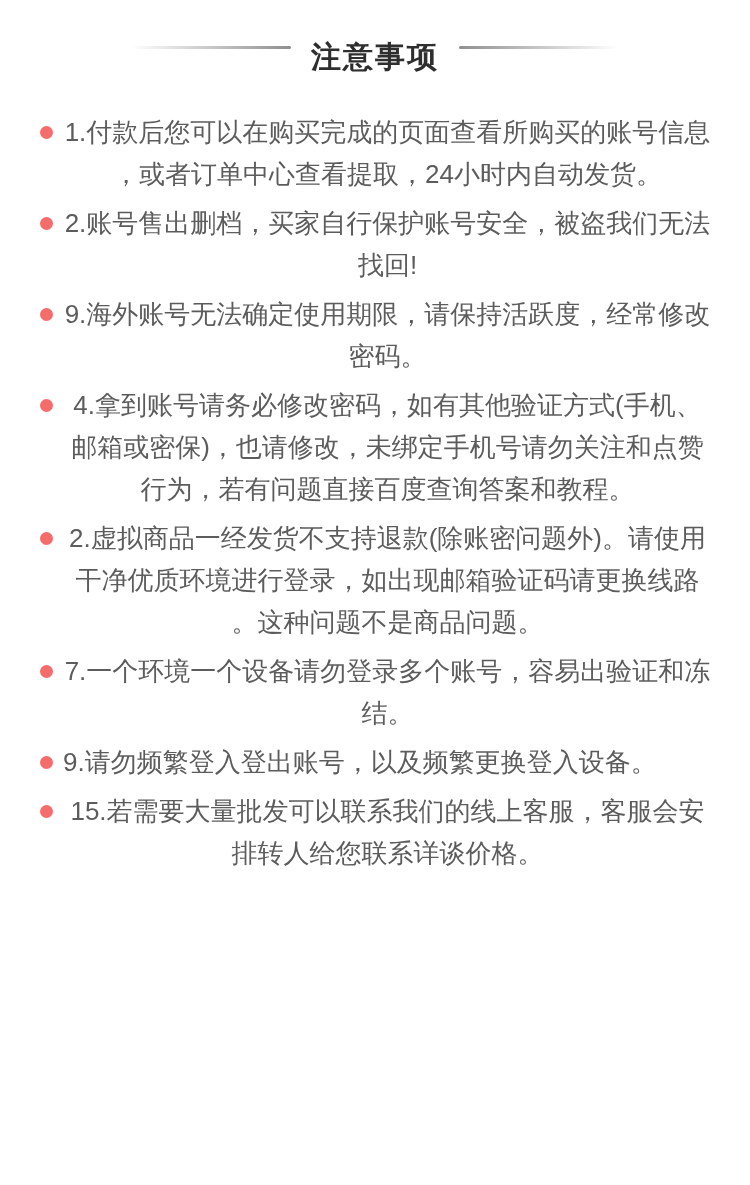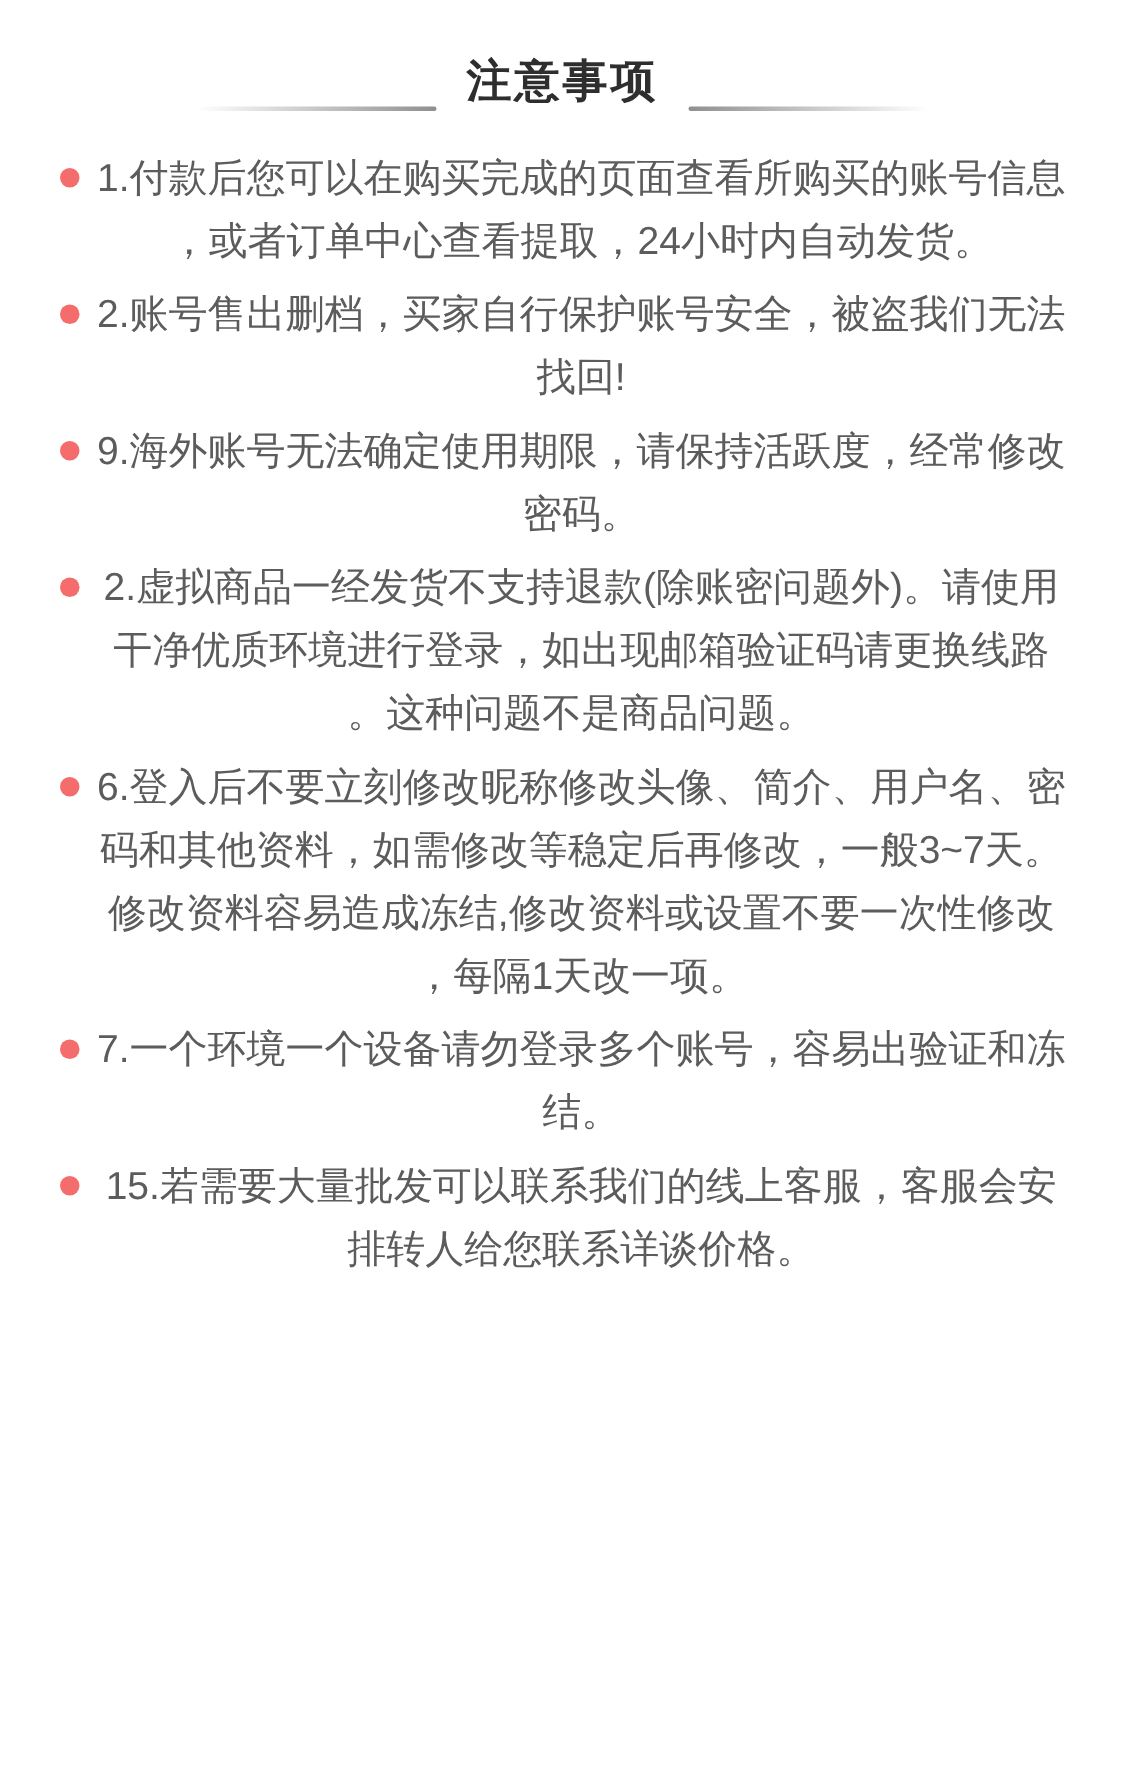--- a/index.html
+++ b/index.html
@@ -21,23 +21,24 @@
     font-family: "Liberation Sans", "DejaVu Sans", sans-serif;
     -webkit-font-smoothing: antialiased;
   }
   .page {
     width: 750px;
     padding-top: 28px;
   }
   
   .notice-header {
     display: flex;
-    align-items: flex-end;
+    align-items: flex-start;
     justify-content: center;
     height: 42px;
+    margin-top: 14px;
   }
   .page-title {
     margin: 0;
     font-size: 30px;
     font-weight: 700;
     letter-spacing: 2px;
     color: var(--title-text);
     line-height: 1;
     white-space: nowrap;
   }
@@ -106,37 +107,41 @@
     <li class="notice-item">
       <span class="bullet-dot"></span>
       <p class="item-text">2.账号售出删档，买家自行保护账号安全，被盗我们无法找回!</p>
     </li>
 
     <li class="notice-item">
       <span class="bullet-dot"></span>
       <p class="item-text">9.海外账号无法确定使用期限，请保持活跃度，经常修改密码。</p>
     </li>
 
+    <li class="notice-item">
+      <span class="bullet-dot"></span>
+      <p class="item-text">4.拿到账号请务必修改密码，如有其他验证方式(手机、邮箱或密保)，也请修改，未绑定手机号请勿关注和点赞行为，若有问题直接百度查询答案和教程。</p>
+    </li>
 
     <li class="notice-item">
       <span class="bullet-dot"></span>
       <p class="item-text">2.虚拟商品一经发货不支持退款(除账密问题外)。请使用干净优质环境进行登录，如出现邮箱验证码请更换线路。这种问题不是商品问题。</p>
     </li>
 
-    <li class="notice-item">
-      <span class="bullet-dot"></span>
-      <p class="item-text">6.登入后不要立刻修改昵称修改头像、简介、用户名、密码和其他资料，如需修改等稳定后再修改，一般3~7天。修改资料容易造成冻结,修改资料或设置不要一次性修改，每隔1天改一项。</p>
-    </li>
 
     <li class="notice-item">
       <span class="bullet-dot"></span>
       <p class="item-text">7.一个环境一个设备请勿登录多个账号，容易出验证和冻结。</p>
     </li>
 
 
+    <li class="notice-item">
+      <span class="bullet-dot"></span>
+      <p class="item-text">9.请勿频繁登入登出账号，以及频繁更换登入设备。</p>
+    </li>
 
     <li class="notice-item">
       <span class="bullet-dot"></span>
       <p class="item-text">15.若需要大量批发可以联系我们的线上客服，客服会安排转人给您联系详谈价格。</p>
     </li>
   </ul>
 
 </div>
 
 </body></html>

